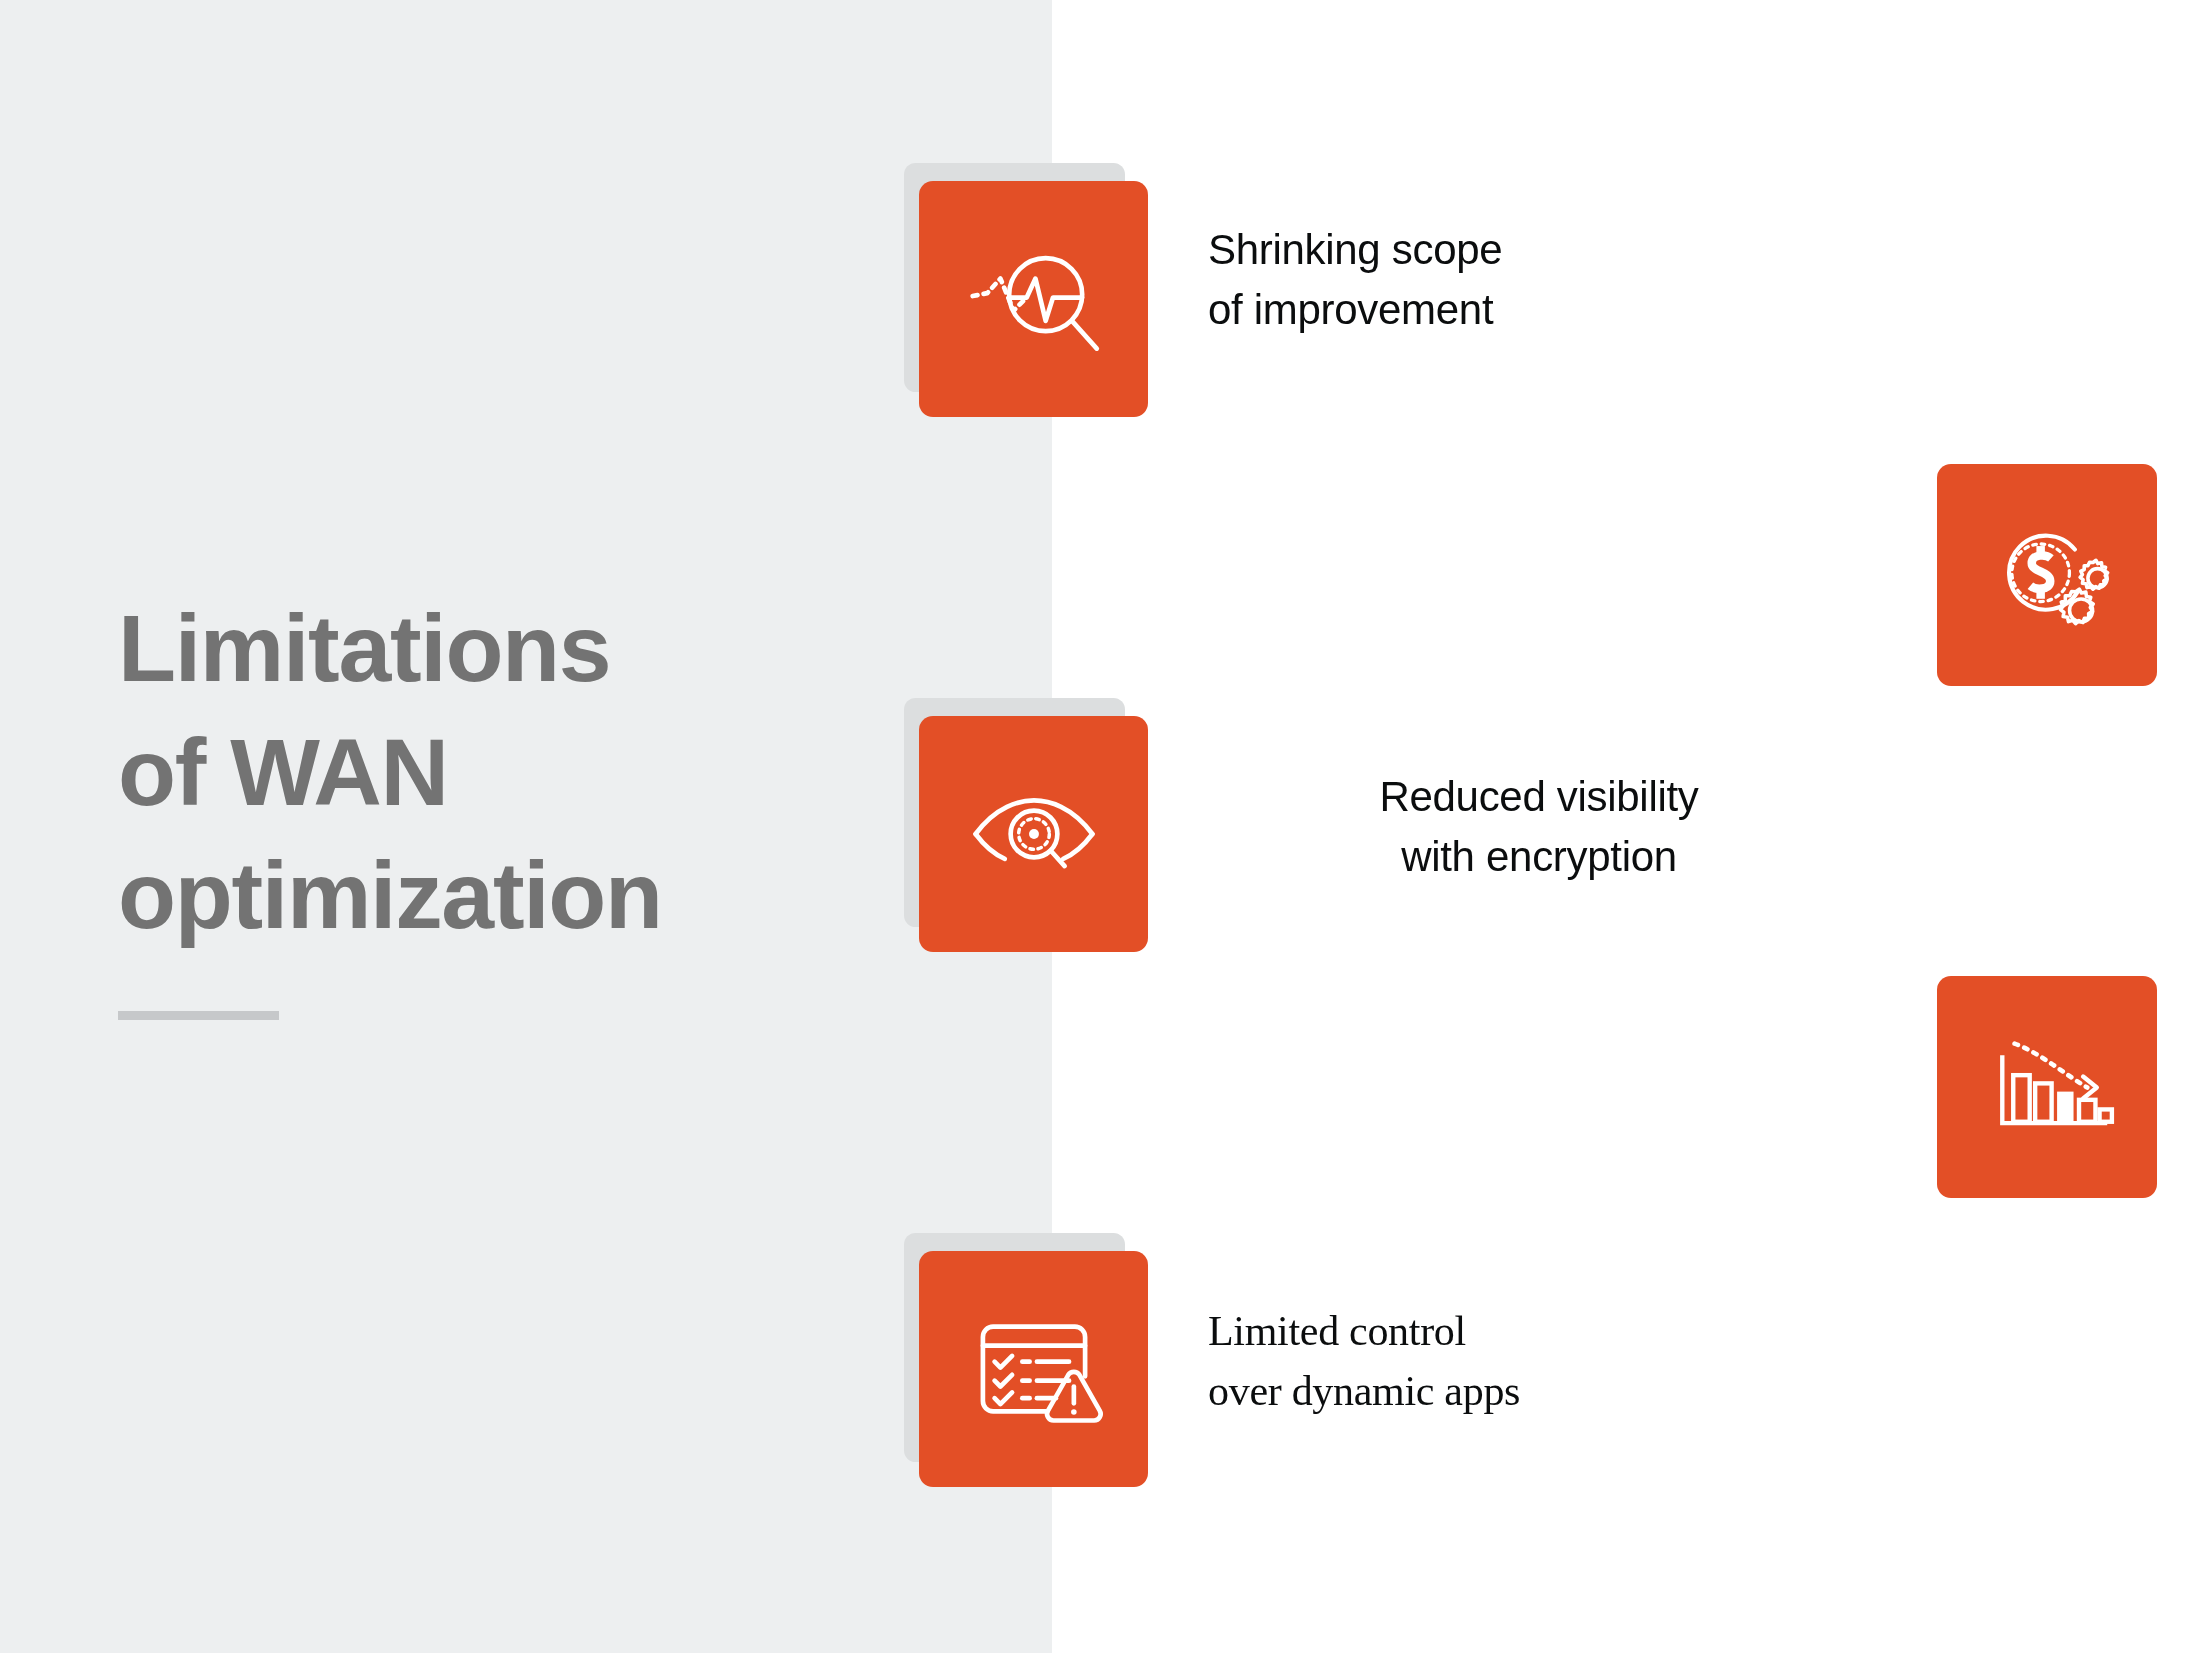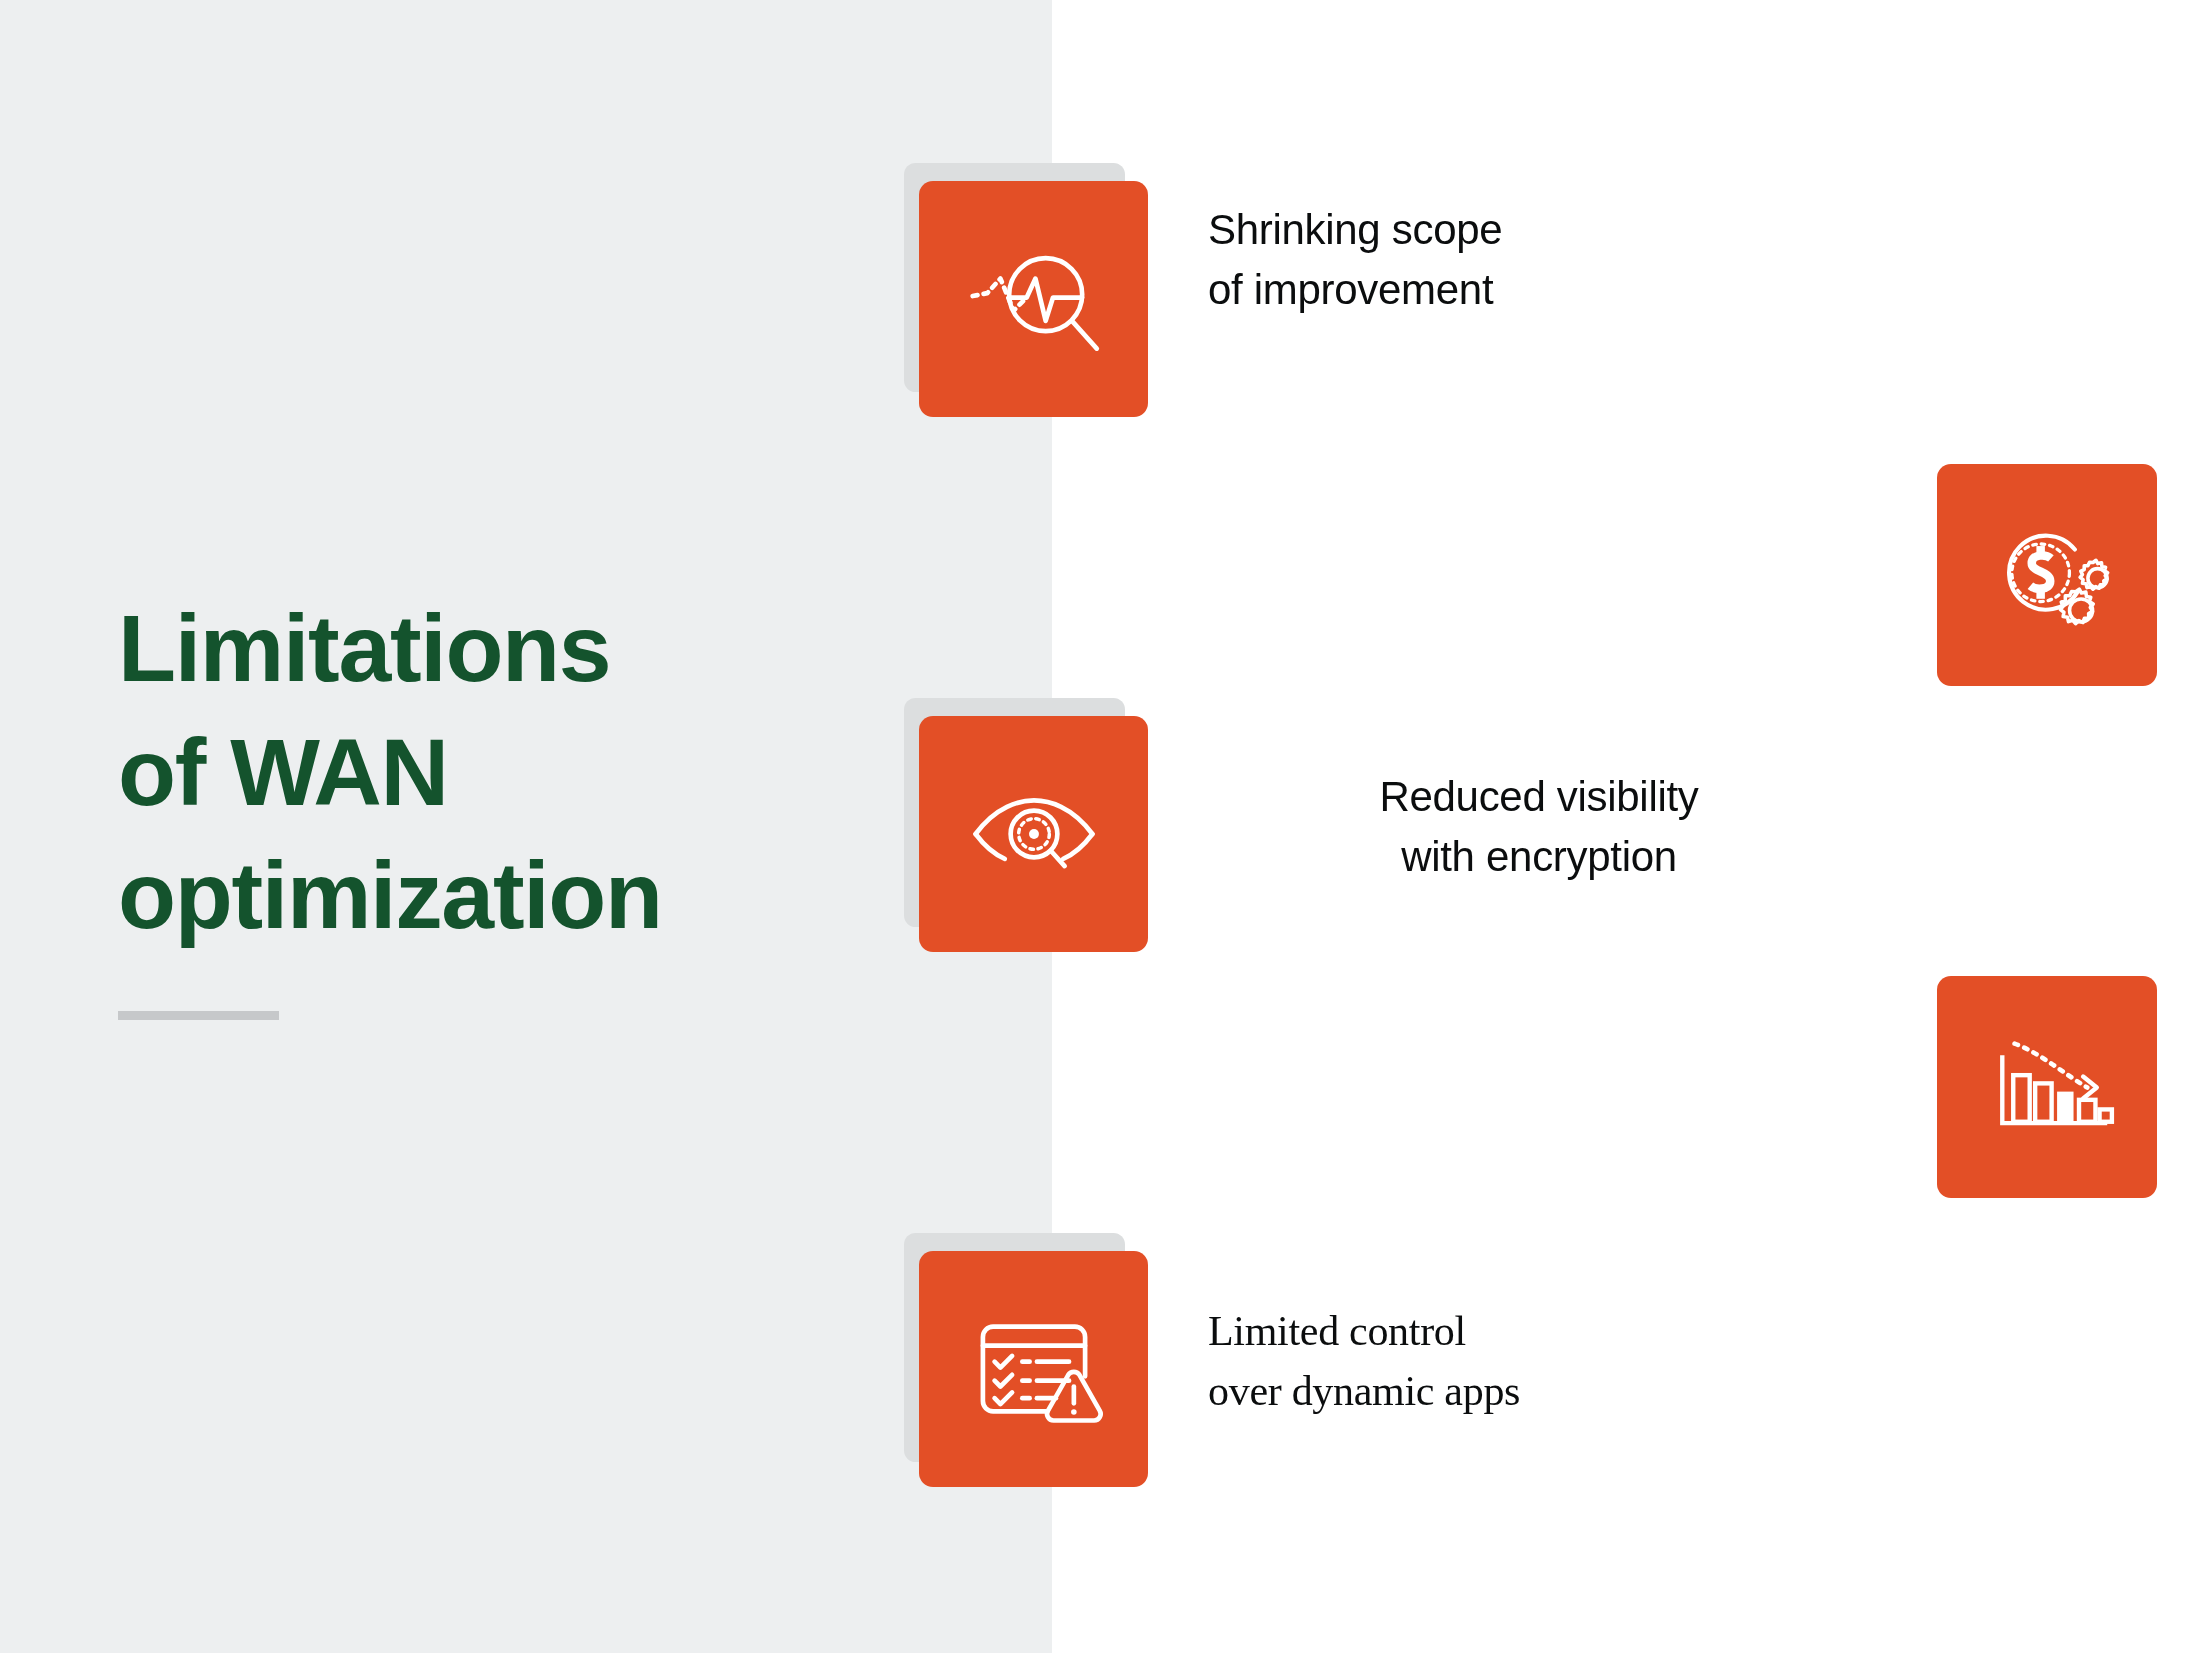--- a/index.html
+++ b/index.html
@@ -23,21 +23,21 @@
     position:absolute;
     left:118px; top:587px;
     width:706px;
     z-index:5;
   }
   #headline{
     font-size:95px;
     font-weight:700;
     line-height:1.30;
     letter-spacing:-1.3px;
-    color:#14532d;
+    color:#737373;
     white-space:pre-line;
   }
   #headline-rule{
     position:absolute;
     left:118px; top:1011px;
     width:161px; height:8.8px;
     background:#c6c8ca;
     z-index:5;
   }
 
@@ -93,21 +93,21 @@
         <svg width="146" height="146" viewBox="0 0 100 100" fill="none" stroke="#ffffff" stroke-width="3.2" stroke-linecap="round" stroke-linejoin="round">
           <path d="M8 48 L18 46 L27 36 L36 58 L44 50" stroke-dasharray="3.4 4.2"></path>
           <circle cx="58" cy="47" r="25"></circle>
           <path d="M34 49 H45 L51 36 L58 65 L63 49 H83" stroke-dasharray="none"></path>
           <line x1="76" y1="65" x2="93" y2="84"></line>
         </svg>
       </span>
     </div>
   </div>
 
-  <div class="item-label" style="left:1208px; top:200px; width:662px;">Shrinking scope
+  <div class="item-label" style="left:1208px; top:220px; width:662px;">Shrinking scope
 of improvement</div>
 </div>
 
 <div class="item" style="left:0;top:0;width:2941px;height:1654px;pointer-events:none;">
 
   <div class="tile-wrap" style="left:1937px; top:464px; width:220px; height:222px; pointer-events:auto;">
     <div class="tile" style="left:0;top:0;width:220px;height:222px;">
       <span>
         <svg width="137" height="137" viewBox="0 0 100 100" fill="none" stroke="#ffffff" stroke-width="3.0" stroke-linecap="round" stroke-linejoin="round">
           <path d="M70 31 A27 27 0 1 0 72 62"></path>

